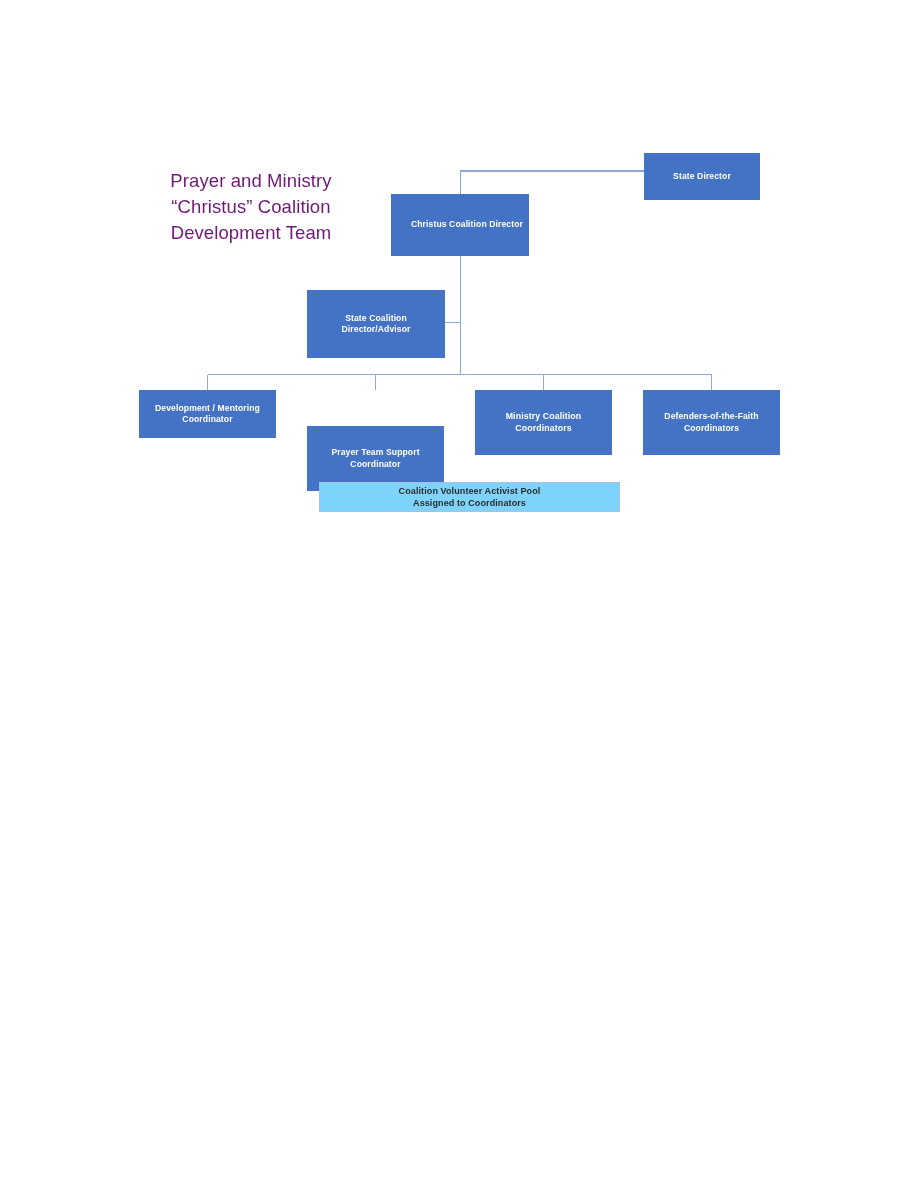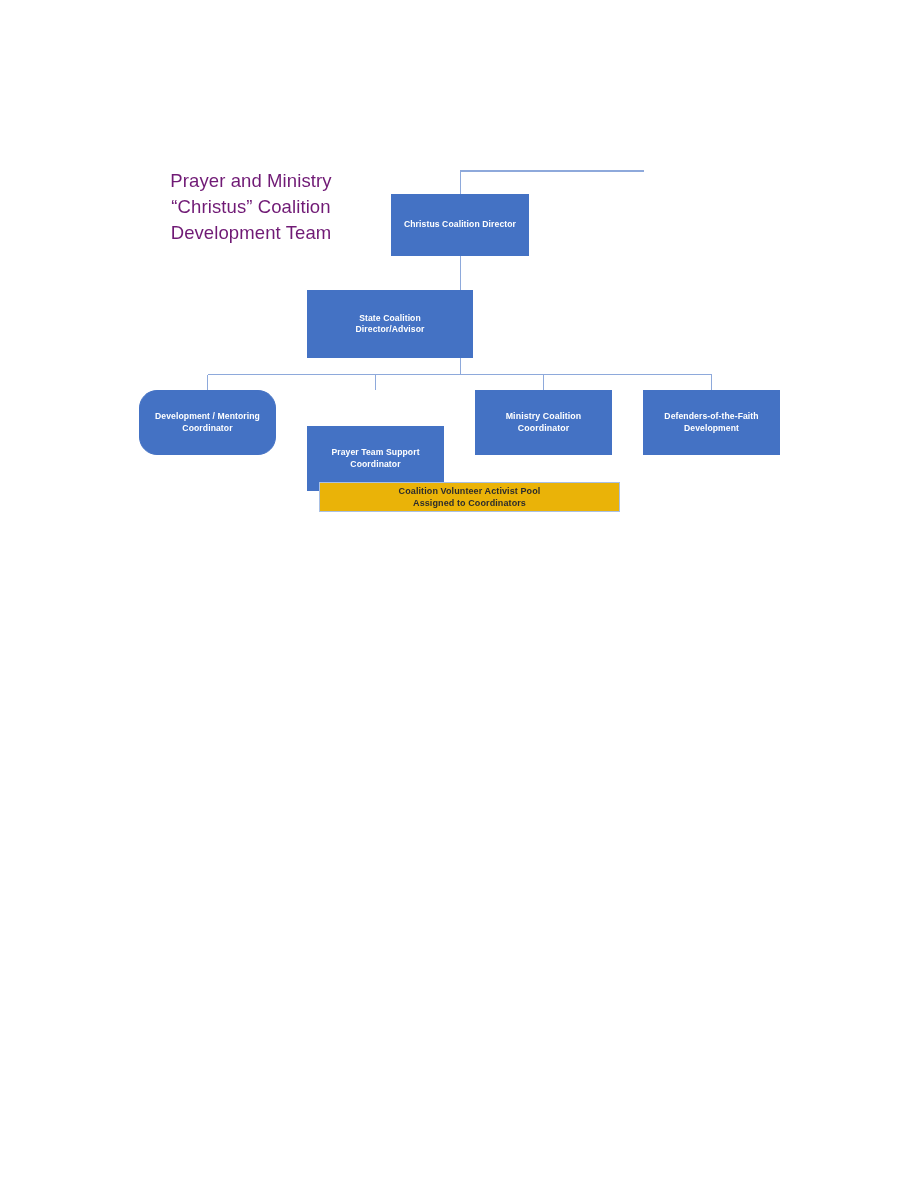--- a/index.html
+++ b/index.html
@@ -54,44 +54,44 @@
     justify-content: center;
     text-align: center;
     padding: 2px 5px;
   }
   .node.filled {
     background: #4472c4;
     border: 1px solid #4472c4;
     color: #ffffff;
   }
   .node.outlined {
-    background: #eab308;
+    background: #7dd3fc;
     border: 1.5px solid #a9c0e4;
     color: #2c2c2c;
   }
   .node .node-label {
     display: block;
     width: 100%;
     font-size: 8.6px;
     line-height: 11.5px;
     font-weight: 600;
     letter-spacing: 0.1px;
     white-space: pre-line;
   }
   .node.outlined .node-label {
     font-size: 9px;
     line-height: 12.5px;
     font-weight: 600;
   }
 
   
   #node-state-director   { left: 644px; top: 153px; width: 116px; height: 47px; }
-  #node-christus         { left: 391px; top: 194px; width: 138px; height: 62px; }
-  #node-state-coalition  { left: 307px; top: 290px; width: 166px; height: 68px; }
-  #node-development      { left: 139px; top: 390px; width: 137px; height: 65px; border-radius: 18px; }
+  #node-christus         { left: 391px; top: 194px; width: 138px; height: 62px; text-align: right; }
+  #node-state-coalition  { left: 307px; top: 290px; width: 138px; height: 68px; }
+  #node-development      { left: 139px; top: 390px; width: 137px; height: 48px; }
   #node-prayer-support   { left: 307px; top: 390px; width: 137px; height: 65px; margin-top: 36px; }
   #node-ministry         { left: 475px; top: 390px; width: 137px; height: 65px; }
   #node-defenders        { left: 643px; top: 390px; width: 137px; height: 65px; }
   #node-volunteer-pool   { left: 319px; top: 482px; width: 301px; height: 30px; }
 
   #node-ministry .node-label { font-size: 8.8px; }
 </style>
 </head>
 <body>
 
@@ -114,20 +114,23 @@
       <path d="M 711.5 374.5 L 711.5 390"></path>
     </g>
   </svg>
 
   <div class="chart-title">
     <span class="tline">Prayer and Ministry</span>
     <span class="tline">“Christus” Coalition</span>
     <span class="tline">Development Team</span>
   </div>
 
+  <div class="node filled" id="node-state-director">
+    <span class="node-label">State Director</span>
+  </div>
 
   <div class="node filled" id="node-christus">
     <span class="node-label">Christus Coalition Director</span>
   </div>
 
   <div class="node filled" id="node-state-coalition">
     <span class="node-label">State Coalition
 Director/Advisor</span>
   </div>
 
@@ -135,26 +138,26 @@
     <span class="node-label">Development / Mentoring
 Coordinator</span>
   </div>
 
   <div class="node filled" id="node-prayer-support">
     <span class="node-label">Prayer Team Support
 Coordinator</span>
   </div>
 
   <div class="node filled" id="node-ministry">
-    <span class="node-label">Ministry Coalition Coordinator</span>
+    <span class="node-label">Ministry Coalition Coordinators</span>
   </div>
 
   <div class="node filled" id="node-defenders">
     <span class="node-label">Defenders-of-the-Faith
-Development</span>
+Coordinators</span>
   </div>
 
   <div class="node outlined" id="node-volunteer-pool">
     <span class="node-label">Coalition Volunteer Activist Pool
 Assigned to Coordinators</span>
   </div>
 
 </div>
 
 </body></html>

